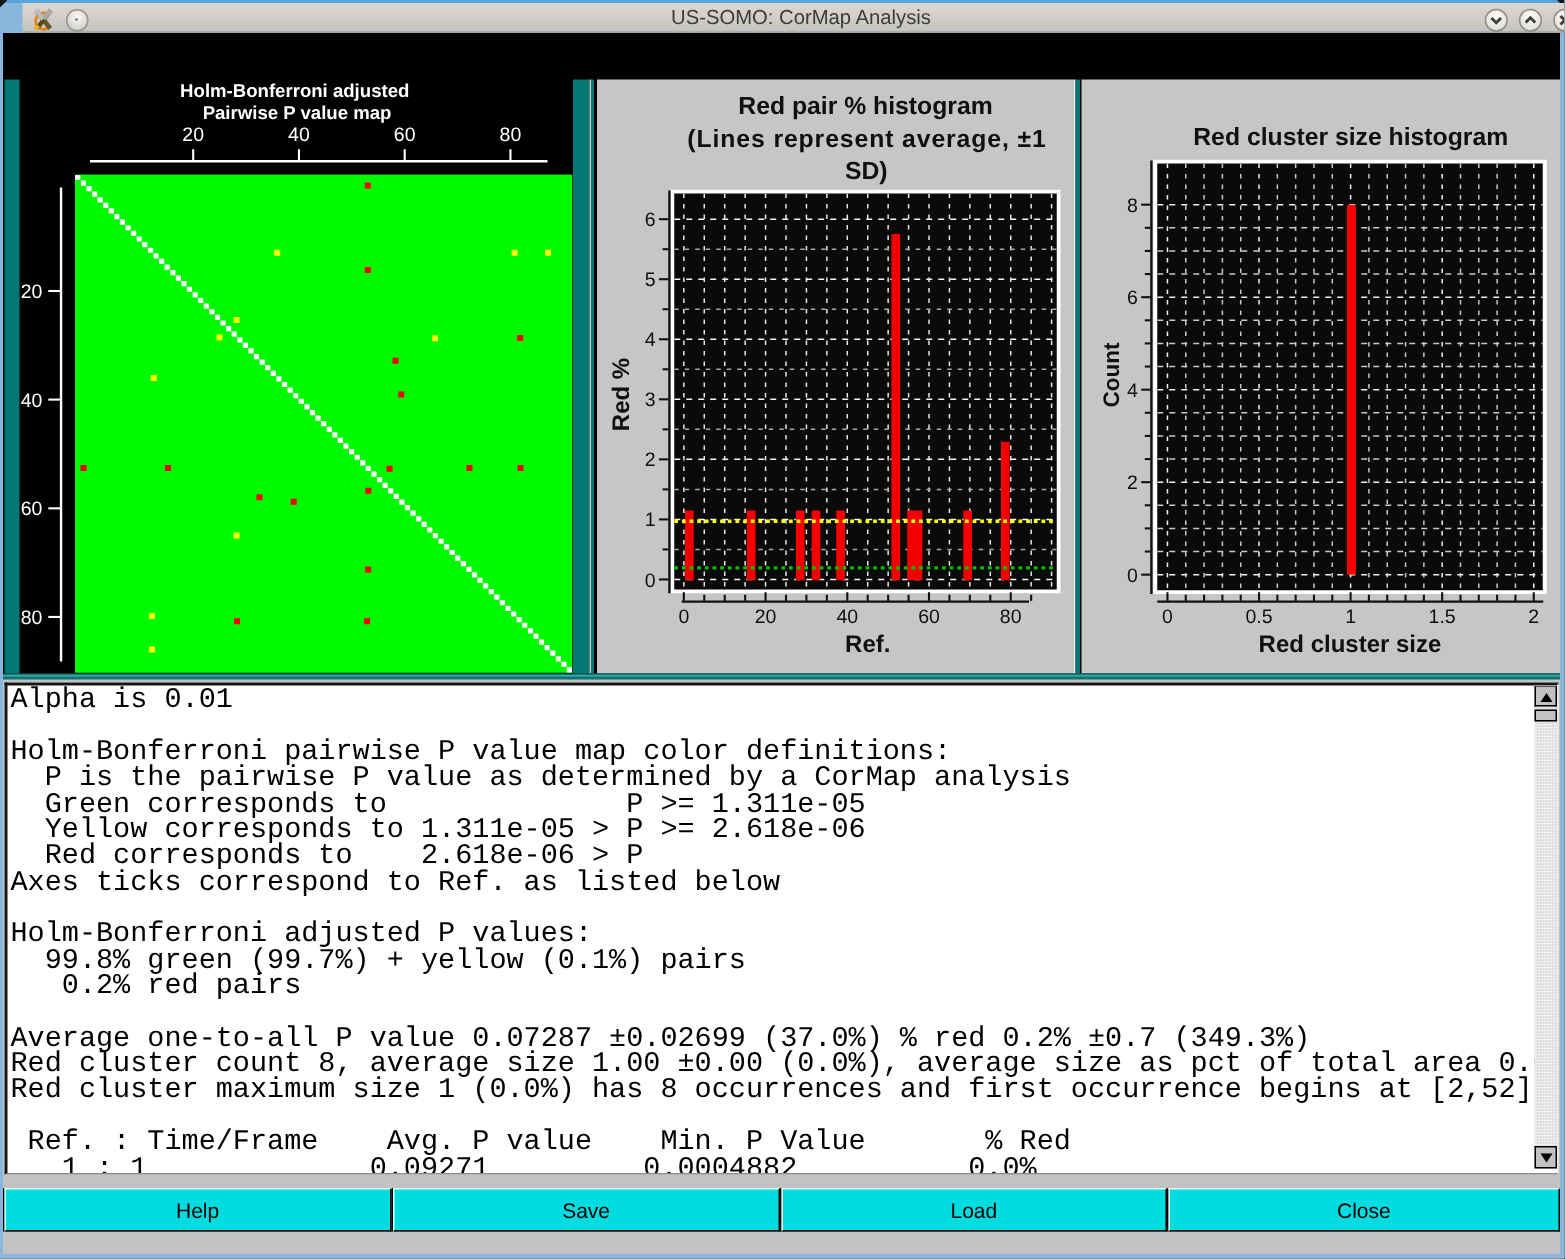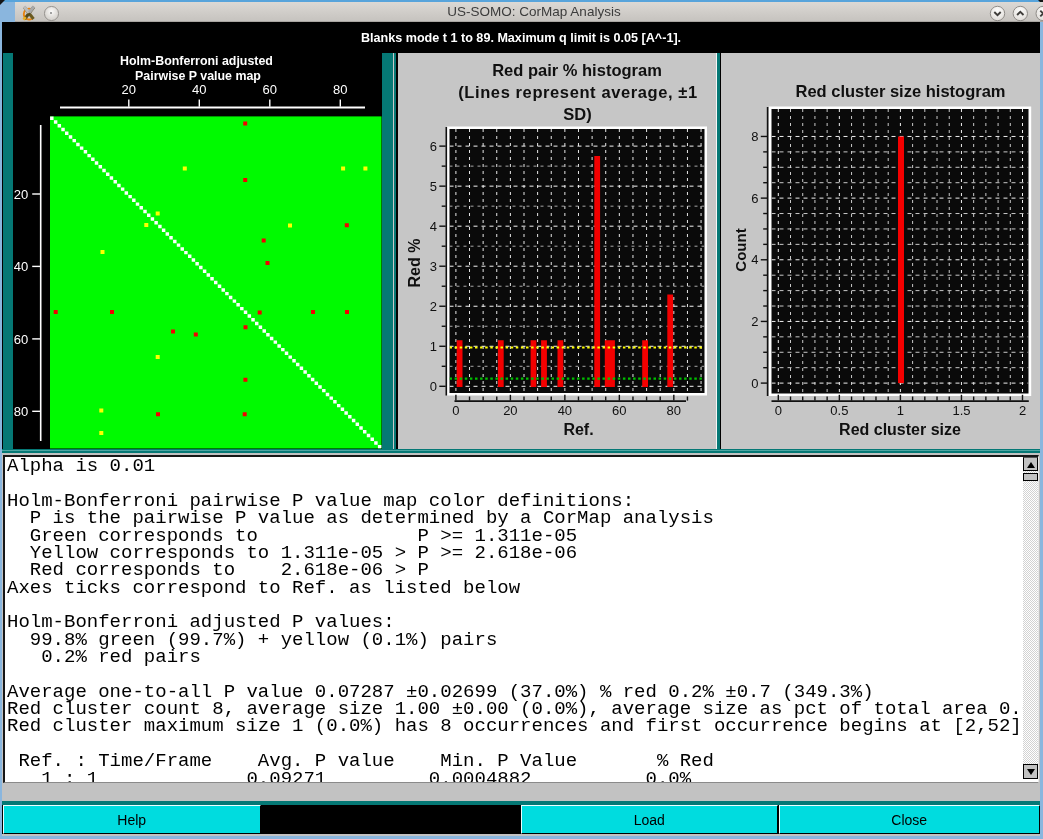--- a/index.html
+++ b/index.html
@@ -37,21 +37,20 @@
       <circle cx="9.5" cy="9.5" r="7.2" fill="url(#btn)" stroke="#908d89"></circle>
       <circle cx="32.3" cy="9.5" r="7.2" fill="url(#btn)" stroke="#908d89"></circle>
       <circle cx="55.2" cy="9.5" r="7.2" fill="url(#btn)" stroke="#908d89"></circle>
       <path d="M6.3 8 L9.5 11.2 L12.7 8" fill="none" stroke="#3f3d3a" stroke-width="1.9"></path>
       <path d="M29.1 11 L32.3 7.8 L35.5 11" fill="none" stroke="#3f3d3a" stroke-width="1.9"></path>
       <path d="M52.3 6.6 L58.1 12.4 M58.1 6.6 L52.3 12.4" fill="none" stroke="#3f3d3a" stroke-width="1.9"></path>
     </svg>
   </div>
 
   <div class="abs" style="left:2px;top:22px;width:1038px;height:431px;background:#000">
-    <div class="abs" style="left:0;top:9px;width:100%;text-align:center;font-size:12.6px;font-weight:bold;color:#fff">Blanks mode t 1 to 89. Maximum q limit is 0.05 [A^-1].</div>
     <div class="abs" style="left:1px;top:31px;width:10px;height:396px;background:#057875"></div>
     <div class="abs" style="left:379.5px;top:31px;width:11px;height:396px;background:#057875"></div>
     <div class="abs" style="left:390.5px;top:31px;width:1px;height:396px;background:#c9c9c9"></div>
     <div class="abs" style="left:391.5px;top:31px;width:2.5px;height:396px;background:#057875"></div>
     <div class="abs" style="left:395.5px;top:31px;width:318.5px;height:395.5px;background:#c6c6c6"></div>
     <div class="abs" style="left:714px;top:31px;width:1px;height:395.5px;background:#f5f5f5"></div>
     <div class="abs" style="left:715px;top:31px;width:2.5px;height:395.5px;background:#057875"></div>
     <div class="abs" style="left:719px;top:31px;width:319px;height:395.5px;background:#c6c6c6"></div>
     <div class="abs" style="left:0px;top:426.5px;width:1038px;height:4.5px;background:#057875"></div>
     <div class="abs" style="left:0px;top:428.3px;width:1038px;height:1px;background:#4da5a2"></div>
@@ -88,22 +87,23 @@
         <div class="abs" style="left:0;top:16.5px;width:15px;height:8px;background:#c2c2c2;border:1px solid #000"></div>
         <div class="abs" style="left:0;top:307px;width:15px;height:15px;background:#c2c2c2;border:1px solid #000">
             <div style="position:absolute;left:3px;top:4px;width:0;height:0;border-left:4.5px solid transparent;border-right:4.5px solid transparent;border-top:6px solid #000"></div>
           </div>
       </div>
     </div>
 
 
     <div class="abs" style="left:0;top:347.5px;width:1038px;height:4.5px;background:#057875"></div>
 
-    <div class="abs" style="left:0;top:352px;width:1038px;height:29px;background:#000">
+    <div class="abs" style="left:0;top:339px;width:1038px;height:29px;background:#000">
       <div class="abs btn" style="left:1px;width:257.5px">Help</div>
+      <div class="abs btn" style="left:260px;width:257.5px">Save</div>
       <div class="abs btn" style="left:777px;width:260.5px">Close</div>
       <div class="abs btn" style="left:518.5px;width:257.5px">Load</div>
     </div>
   </div>
   <svg class="abs" style="left:0;top:0" width="1043" height="839" viewBox="0 0 1043 839">
 <text x="196.5" y="64.7" font-size="12.4" fill="#fff" font-weight="bold" text-anchor="middle" font-family="Liberation Sans, sans-serif">Holm-Bonferroni adjusted</text>
 <text x="198" y="79.5" font-size="12.4" fill="#fff" font-weight="bold" text-anchor="middle" font-family="Liberation Sans, sans-serif">Pairwise P value map</text>
 <line x1="60" y1="107.5" x2="365" y2="107.5" stroke="#fff" stroke-width="1.8"></line>
 <line x1="128.8" y1="99.5" x2="128.8" y2="106.7" stroke="#fff" stroke-width="1.4"></line>
 <text x="128.8" y="94.1" font-size="13" fill="#fff" font-weight="normal" text-anchor="middle" font-family="Liberation Sans, sans-serif">20</text>

